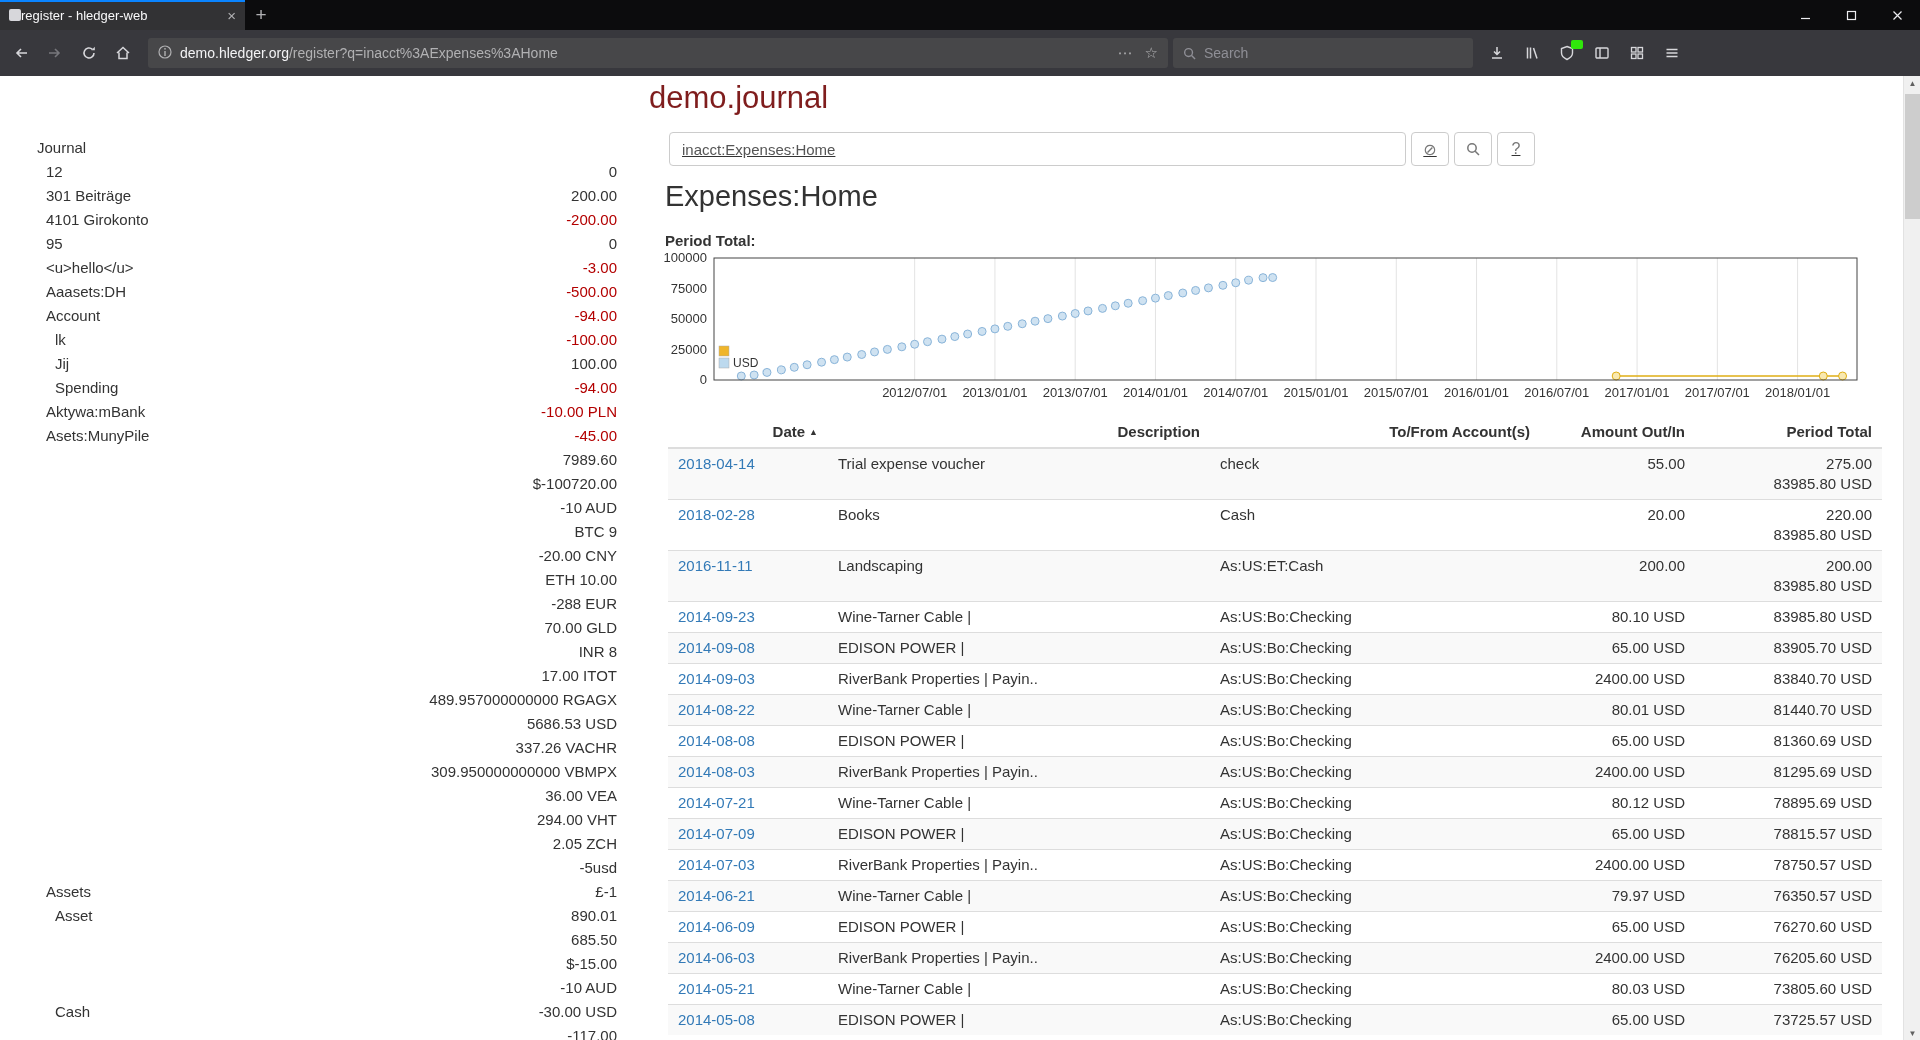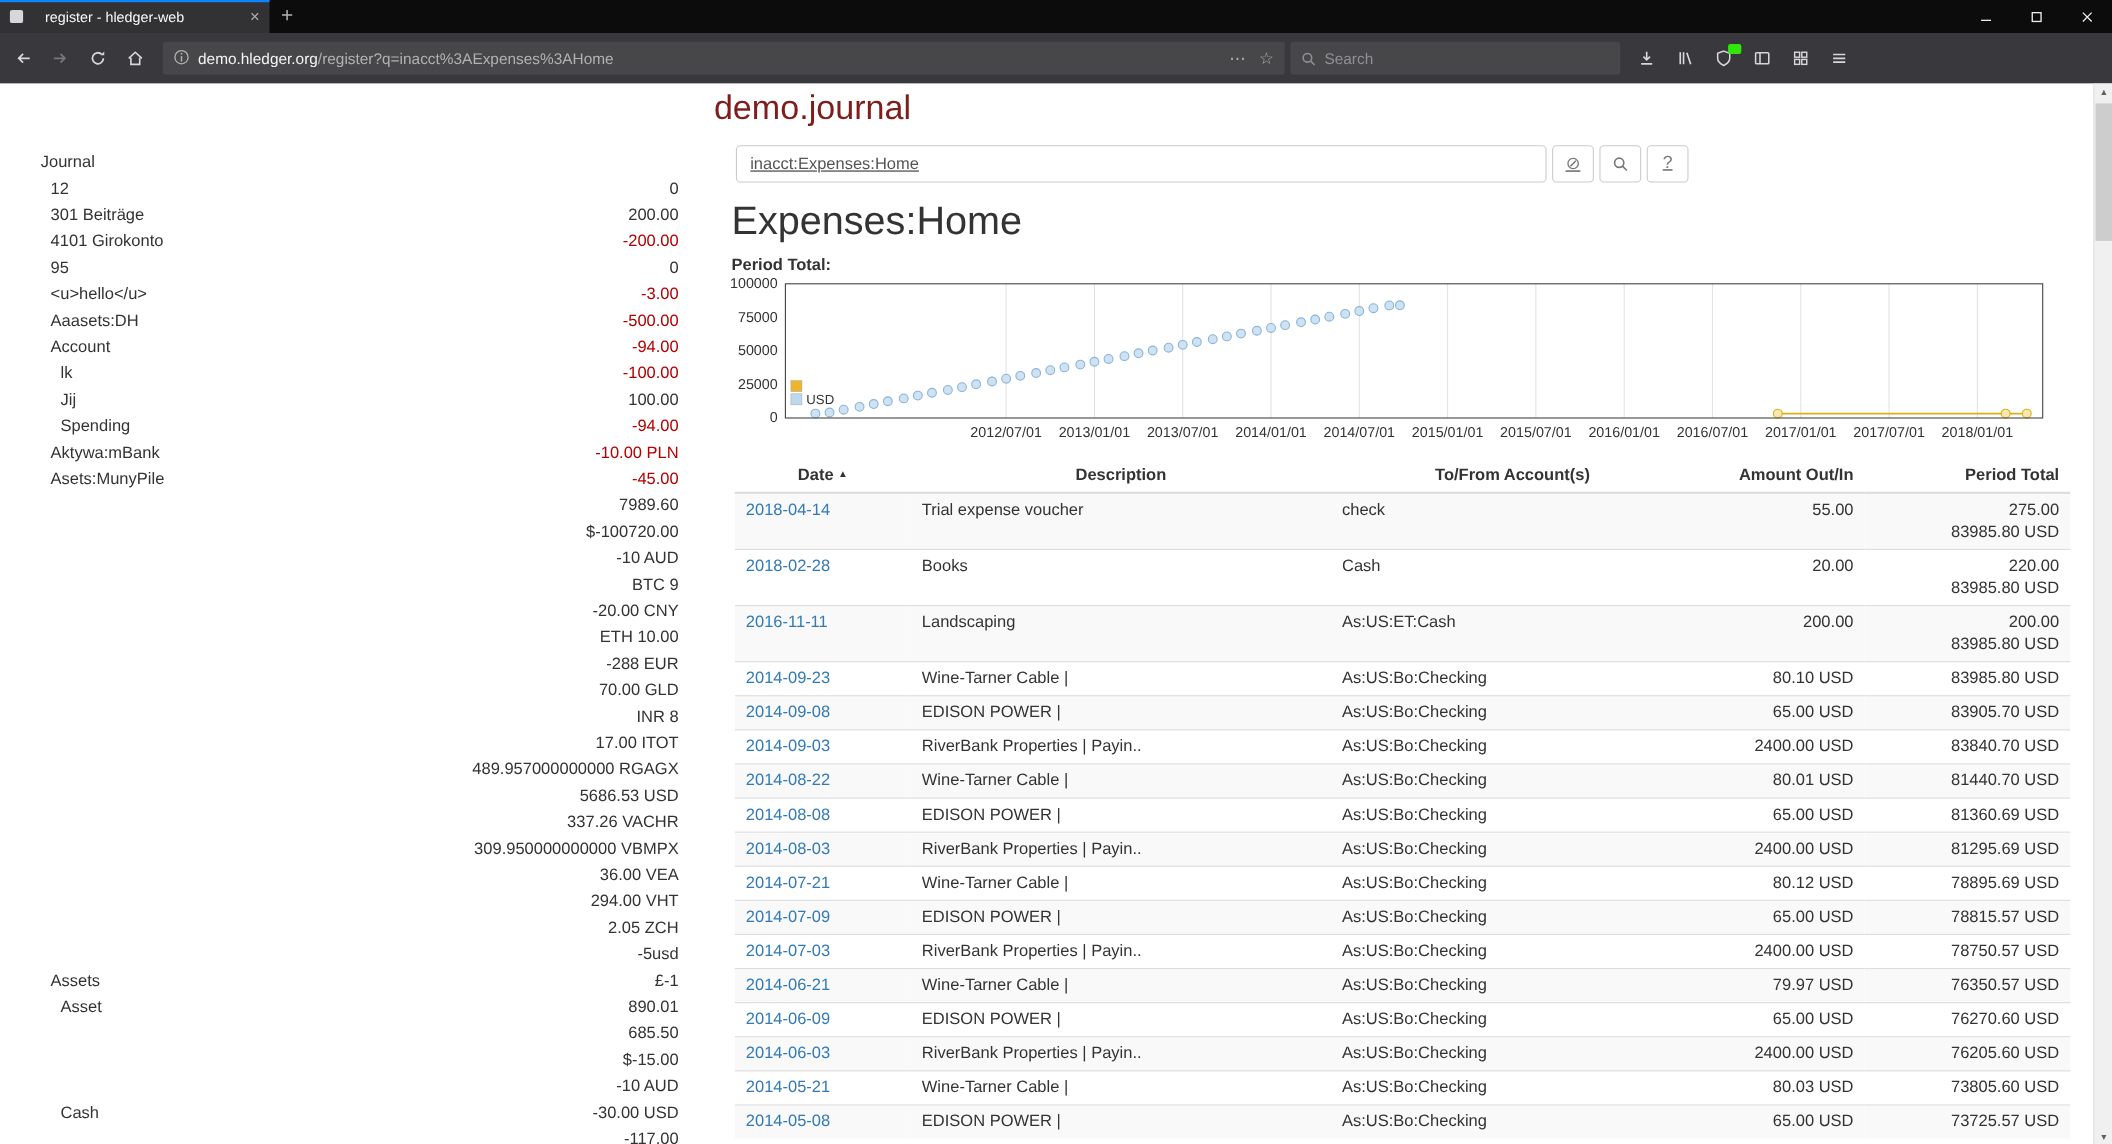--- a/index.html
+++ b/index.html
@@ -3,21 +3,21 @@
 <meta charset="utf-8">
 <style>
   * { box-sizing: border-box; margin: 0; padding: 0; }
   html, body { width: 1920px; height: 1040px; overflow: hidden; }
   body { font-family: "Liberation Sans", sans-serif; background: #fff; }
 
   .browser { position: relative; width: 1920px; height: 1040px; overflow: hidden; }
 
   
   .titlebar { position: absolute; top: 0; left: 0; width: 100%; height: 30px; background: #0c0c0d; display: flex; align-items: stretch; }
-  .tab { position: relative; width: 245px; background: #323234; display: flex; align-items: center; padding: 0 9px; gap: 20px; }
+  .tab { position: relative; width: 245px; background: #323234; display: flex; align-items: center; padding: 0 9px; gap: 0; }
   .tab::before { content: ""; position: absolute; top: 0; left: 0; right: 0; height: 2px; background: #0a84ff; }
   .favicon { width: 12px; height: 12px; background: #d7d7db; border-radius: 2px; flex: none; }
   .tab-title { font-size: 13px; color: #f9f9fa; white-space: nowrap; overflow: hidden; flex: 1; }
   .tab-close { color: #b1b1b3; font-size: 15px; line-height: 1; cursor: default; }
   .newtab { width: 32px; display: flex; align-items: center; justify-content: center; color: #b1b1b3; font-size: 19px; }
   .win-controls { margin-left: auto; display: flex; }
   .win-btn { width: 46px; display: flex; align-items: center; justify-content: center; color: #ededf0; }
 
   
   .navbar { position: absolute; top: 30px; left: 0; width: 100%; height: 46px; background: #38383d; display: flex; align-items: center; padding: 0 4px; }
@@ -44,29 +44,29 @@
   .sb-amount { margin-left: auto; color: #333; }
   .sb-amount.neg { color: #b30000; }
   .sb-row.i1 .sb-label { padding-left: 9px; }
   .sb-row.i2 .sb-label { padding-left: 18px; text-align: right; }
 
   
   .search-form { position: absolute; left: 669px; top: 56px; display: flex; gap: 5px; text-decoration: underline; }
   .search-input { width: 737px; height: 34px; border: 1px solid #ccc; border-radius: 4px; padding: 0 12px; font-size: 15px; color: #555; font-family: "Liberation Sans", sans-serif; background: #fff; }
   .form-btn { width: 38px; height: 34px; background: #fff; border: 1px solid #ccc; border-radius: 4px; color: #777; font-size: 16px; display: flex; align-items: center; justify-content: center; font-family: "Liberation Sans", sans-serif; }
 
-  .account-heading { position: absolute; left: 665px; top: 104px; font-size: 36px; font-weight: 400; color: #333; }
+  .account-heading { position: absolute; left: 665px; top: 104px; font-size: 29px; font-weight: 400; color: #333; }
   .period-label { position: absolute; left: 665px; top: 156px; font-size: 15px; font-weight: bold; color: #333; }
 
   .chart-wrap { position: absolute; left: 655px; top: 176px; width: 1210px; height: 156px; }
 
   
   .register { position: absolute; left: 668px; top: 340px; width: 1214px; }
   table.reg { width: 100%; border-collapse: collapse; table-layout: fixed; }
-  table.reg th { text-align: center; font-size: 15px; color: #333; padding: 7px 10px; border-bottom: 2px solid #ddd; }
+  table.reg th { text-align: right; font-size: 15px; color: #333; padding: 7px 10px; border-bottom: 2px solid #ddd; }
   table.reg th.num, table.reg td.num { text-align: right; }
   table.reg td { font-size: 15px; padding: 5px 10px; border-top: 1px solid #ddd; vertical-align: top; line-height: 20px; color: #333; }
   table.reg tbody tr:nth-child(odd) { background: #f9f9f9; }
   .date-link { color: #337ab7; text-decoration: none; }
   .sort-caret { font-size: 9px; margin-left: 4px; position: relative; top: -2px; }
 
   
   .scrollbar { position: absolute; right: 0; top: 0; width: 17px; height: 964px; background: #f0f0f0; border-left: 1px solid #e2e2e2; }
   .scroll-arrow { position: absolute; left: 0; width: 17px; height: 14px; color: #606060; font-size: 8px; display: flex; align-items: center; justify-content: center; }
   .scroll-thumb { position: absolute; left: 1px; top: 18px; width: 15px; height: 125px; background: #cdcdcd; }

